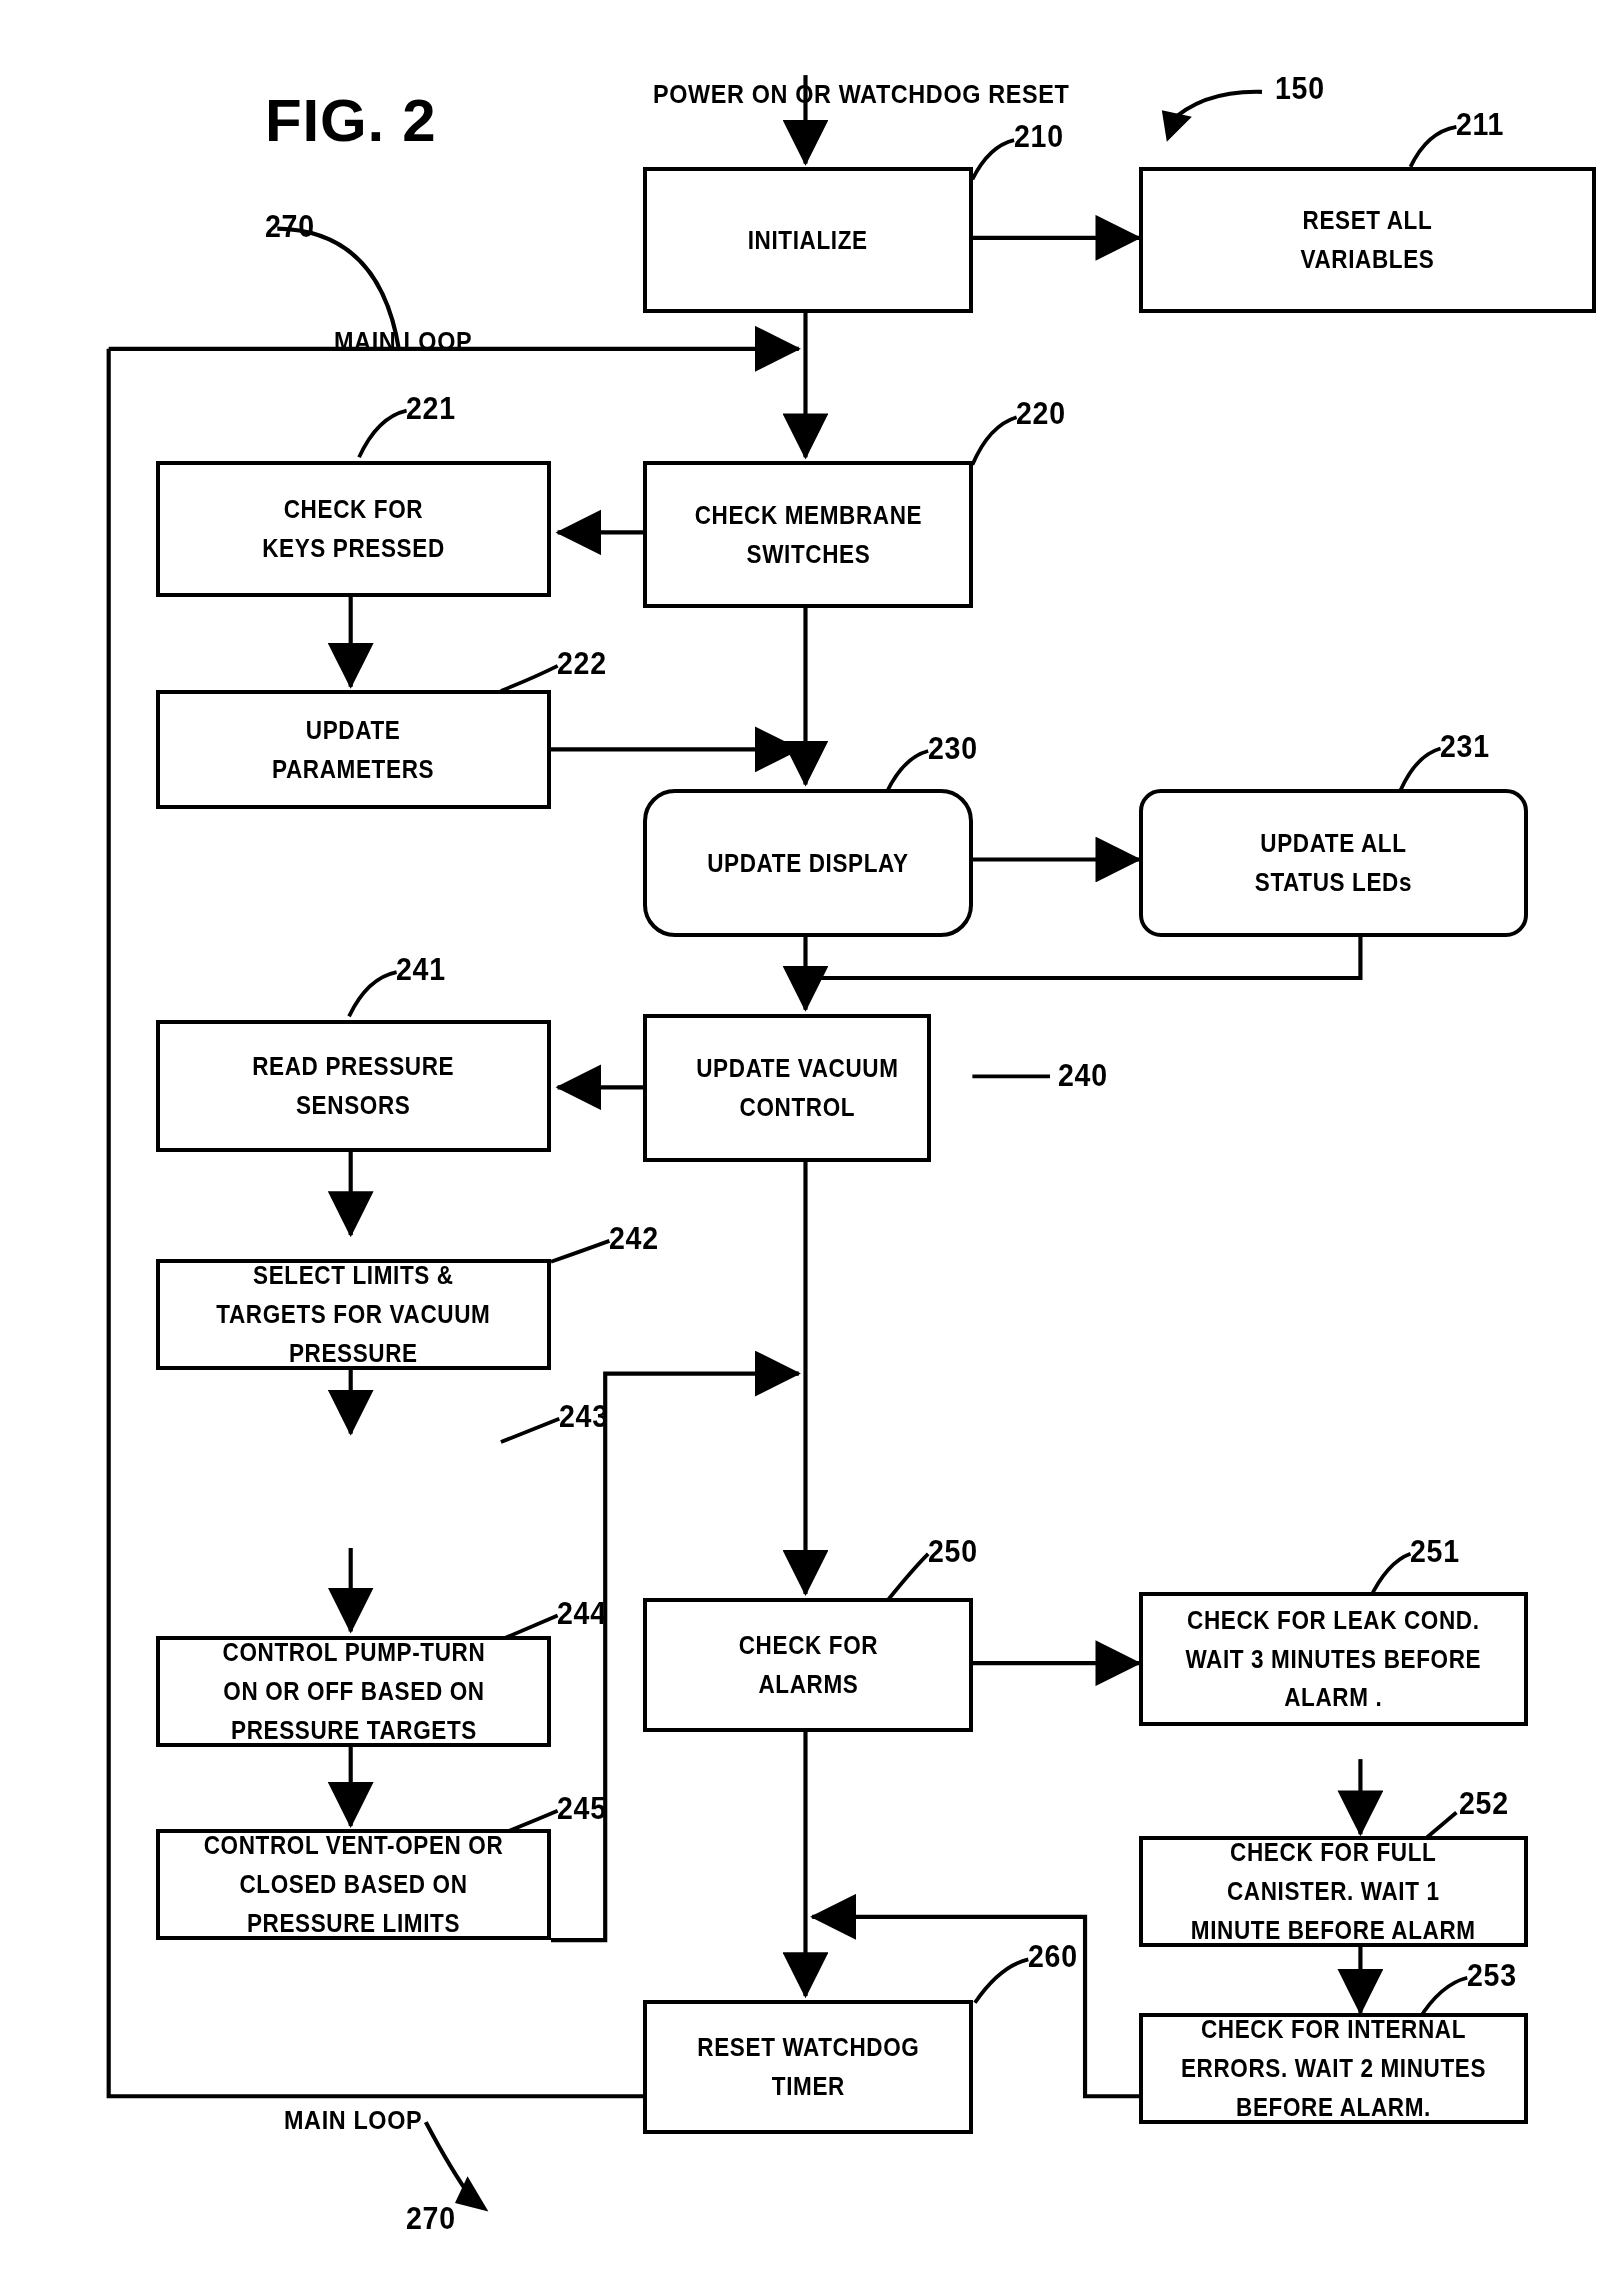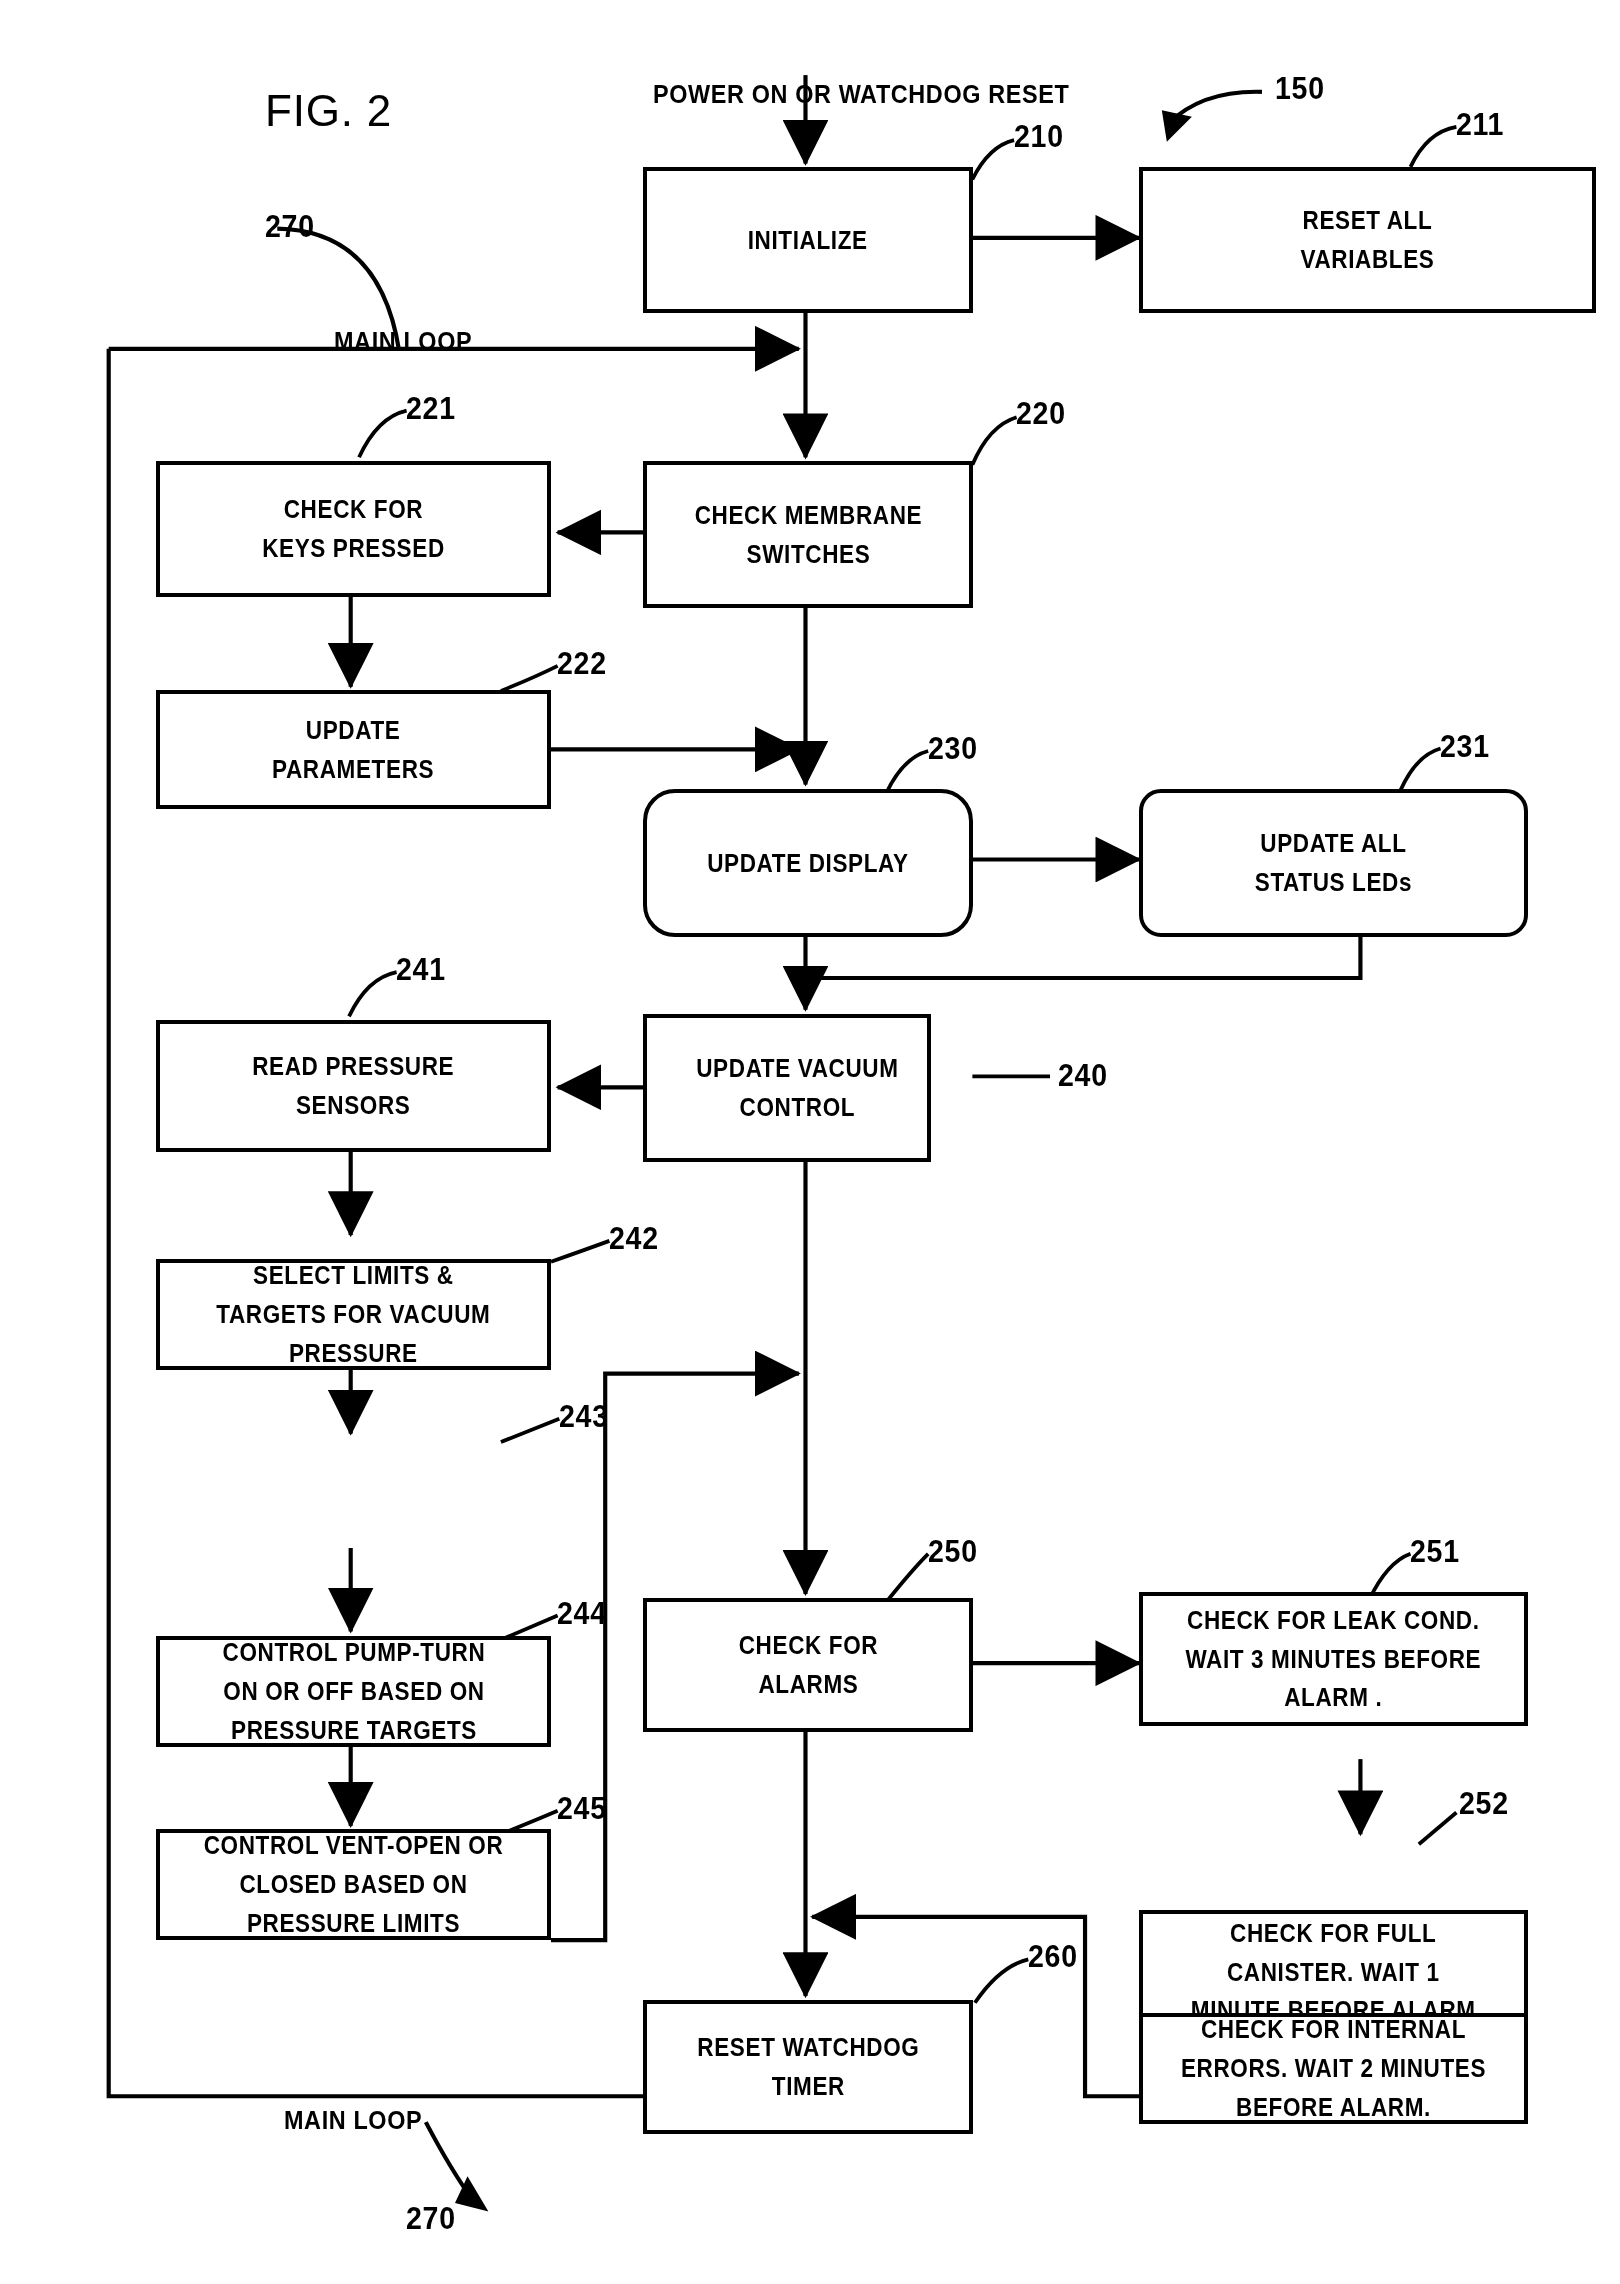--- a/index.html
+++ b/index.html
@@ -1,21 +1,21 @@
 <!DOCTYPE html>
 <html style="font-size:13.4px"><head>
 <meta charset="utf-8">
 <style>
   html,body{margin:0;padding:0;background:#fff;}
   body{width:1621px;height:2284px;position:relative;overflow:hidden;
        font-family:"Liberation Sans", sans-serif;color:#000;}
   #stage{position:absolute;inset:0;width:1621px;height:2284px;}
   svg.wires{position:absolute;left:0;top:0;width:1621px;height:2284px;}
 
-  .fignum{position:absolute;font-size:44px;font-weight:400;letter-spacing:0.8px;
+  .fignum{position:absolute;font-size:60px;font-weight:700;letter-spacing:0.8px;
           font-family:"Liberation Sans", sans-serif;}
 
   .box{position:absolute;border:4.2px solid #000;background:#fff;
        display:flex;align-items:center;justify-content:center;
        text-align:center;box-sizing:border-box;}
   .box .lines{display:block;line-height:1.55;}
   .box .ln{display:block;white-space:nowrap;
            font-size:25px;font-weight:700;letter-spacing:0.7px;
            font-family:"Liberation Sans", sans-serif;
            transform:scaleX(.9);transform-origin:center;}
@@ -246,21 +246,21 @@
   </div>
 
   <div class="box" style="left:1139px;top:1592px;width:389px;height:134px;">
     <span class="lines">
       <span class="ln">CHECK FOR LEAK COND.</span>
       <span class="ln">WAIT 3 MINUTES BEFORE</span>
       <span class="ln">ALARM .</span>
     </span>
   </div>
 
-  <div class="box" style="left:1139px;top:1910px;width:389px;height:124px;">
+  <div class="box" style="left:1139px;top:1836px;width:389px;height:111px;">
     <span class="lines">
       <span class="ln">CHECK FOR FULL</span>
       <span class="ln">CANISTER. WAIT 1</span>
       <span class="ln">MINUTE BEFORE ALARM</span>
     </span>
   </div>
 
   <div class="box" style="left:1139px;top:2013px;width:389px;height:111px;">
     <span class="lines">
       <span class="ln">CHECK FOR INTERNAL</span>

